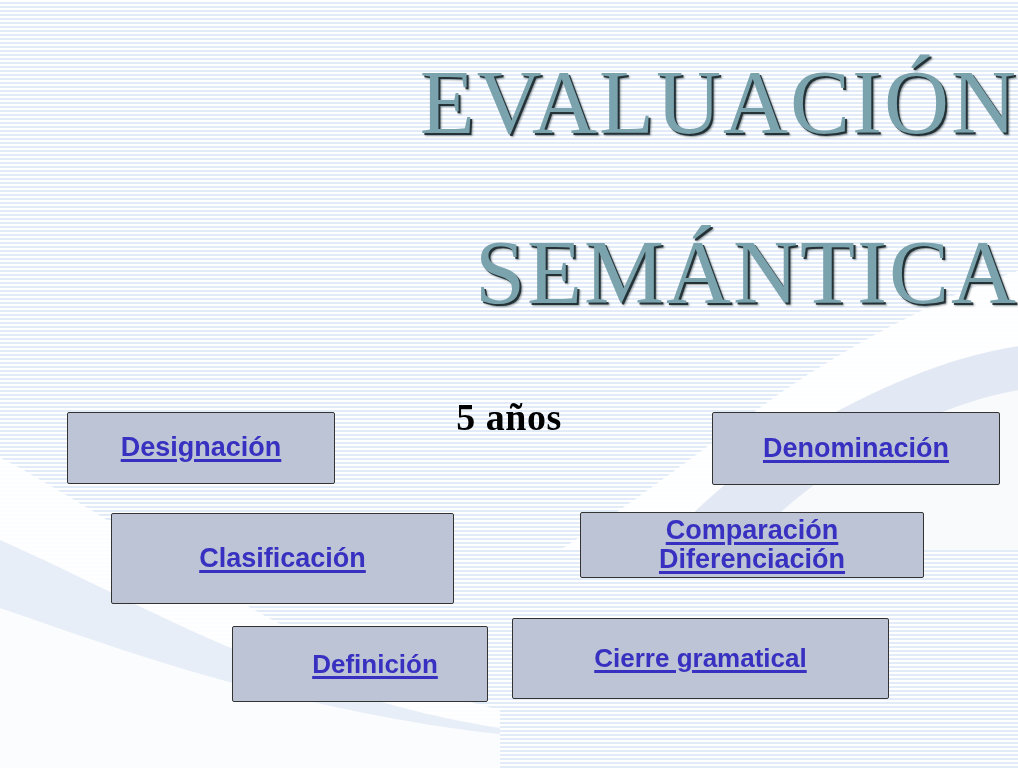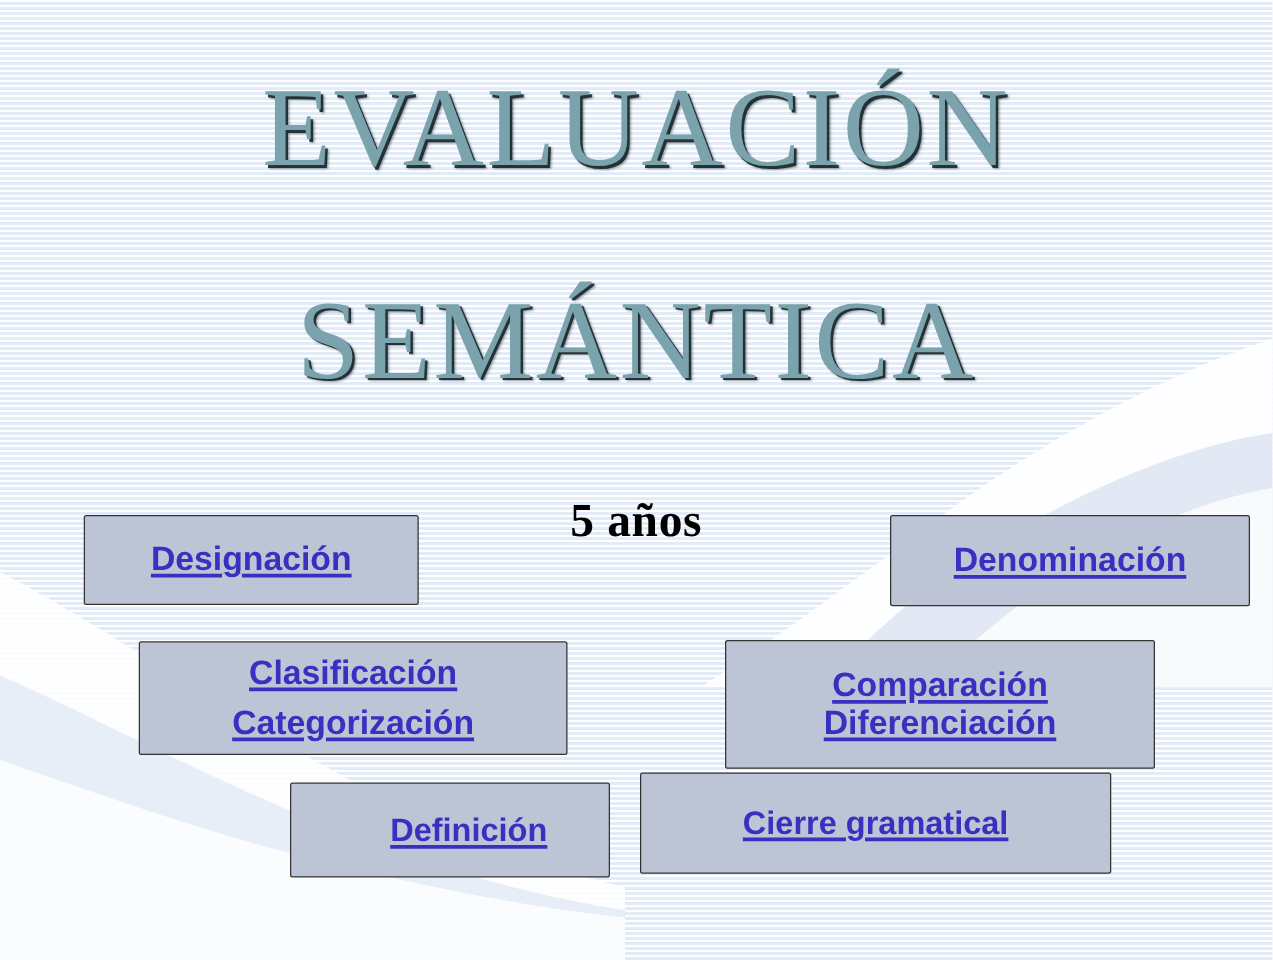--- a/index.html
+++ b/index.html
@@ -46,21 +46,21 @@
     left: -60px;
     width: 560px;
     height: 350px;
   }
 
   
   .title-block {
     position: absolute;
     left: 0;
     width: 1018px;
-    text-align: center;
+    text-align: right;
     font-family: "Liberation Serif", serif;
     font-weight: normal;
     color: #7ba3ae;
     letter-spacing: 2px;
     line-height: 1;
     text-shadow:
       2px 2px 0 rgba(20,35,40,0.88),
       3px 3px 2px rgba(20,35,40,0.45);
     white-space: nowrap;
   }
@@ -111,21 +111,21 @@
     text-decoration: underline;
     text-decoration-thickness: 3px;
     text-underline-offset: 3px;
     white-space: nowrap;
   }
 
   
   #node-designacion     { left: 67px;  top: 412px; width: 268px; height: 72px; }
   #node-denominacion    { left: 700px; top: 412px; width: 288px; height: 73px; margin-left: 12px; }
   #node-clasificacion   { left: 111px; top: 513px; width: 343px; height: 91px; gap: 11px; }
-  #node-comparacion     { left: 580px; top: 512px; width: 344px; height: 103px; }
+  #node-comparacion     { left: 580px; top: 512px; width: 344px; height: 66px; }
   #node-definicion      { left: 232px; top: 626px; width: 256px; height: 76px; }
   #node-cierre          { left: 512px; top: 618px; width: 377px; height: 81px; }
 
   #node-definicion .node-line { font-size: 26px; margin-left: 30px; }
   #node-cierre .node-line     { font-size: 26px; }
 </style>
 </head>
 <body>
 
 <div id="slide">
@@ -151,21 +151,20 @@
   <div class="node" id="node-designacion">
     <span class="node-line">Designación</span>
   </div>
 
   <div class="node" id="node-denominacion">
     <span class="node-line">Denominación</span>
   </div>
 
   <div class="node" id="node-clasificacion">
     <span class="node-line">Clasificación</span>
-    <span class="node-line">Categorización</span>
   </div>
 
   <div class="node" id="node-comparacion">
     <span class="node-line">Comparación</span>
     <span class="node-line">Diferenciación</span>
   </div>
 
   <div class="node" id="node-definicion">
     <span class="node-line">Definición</span>
   </div>

